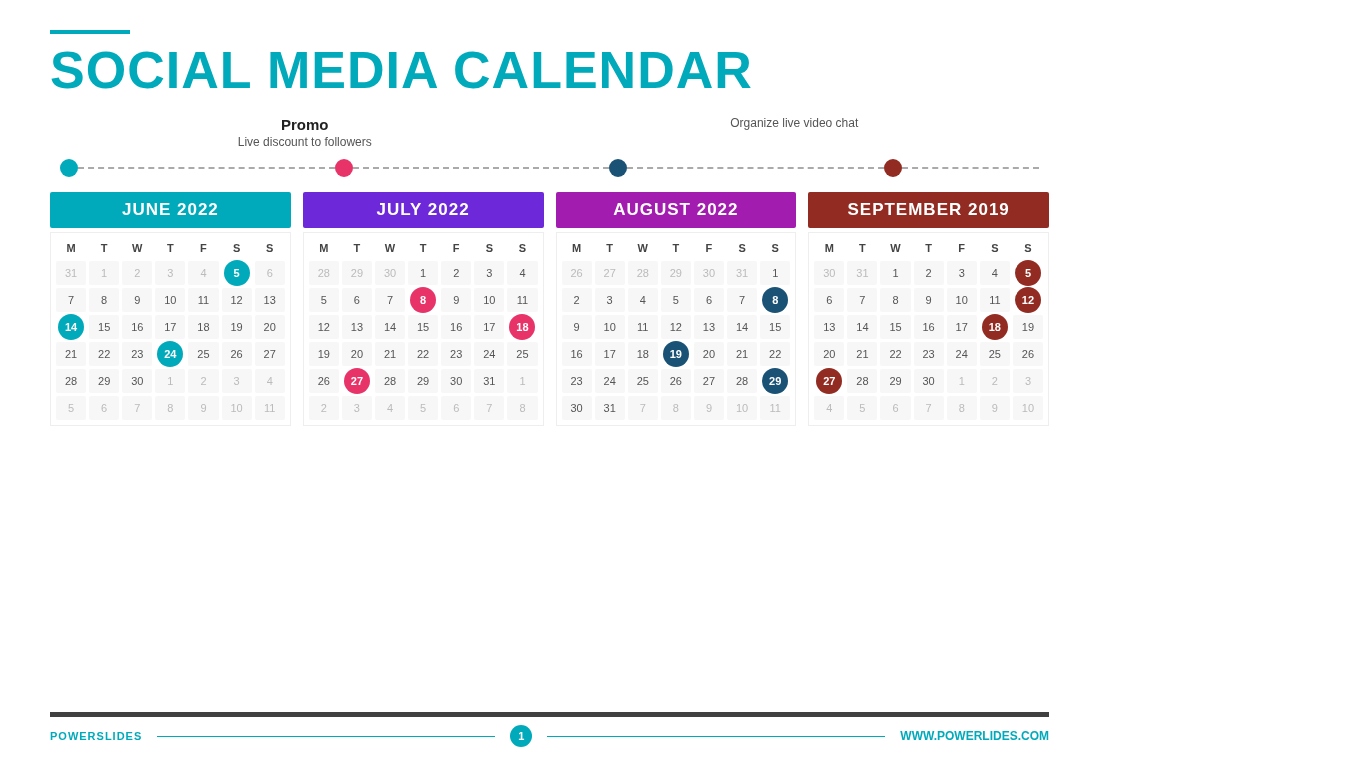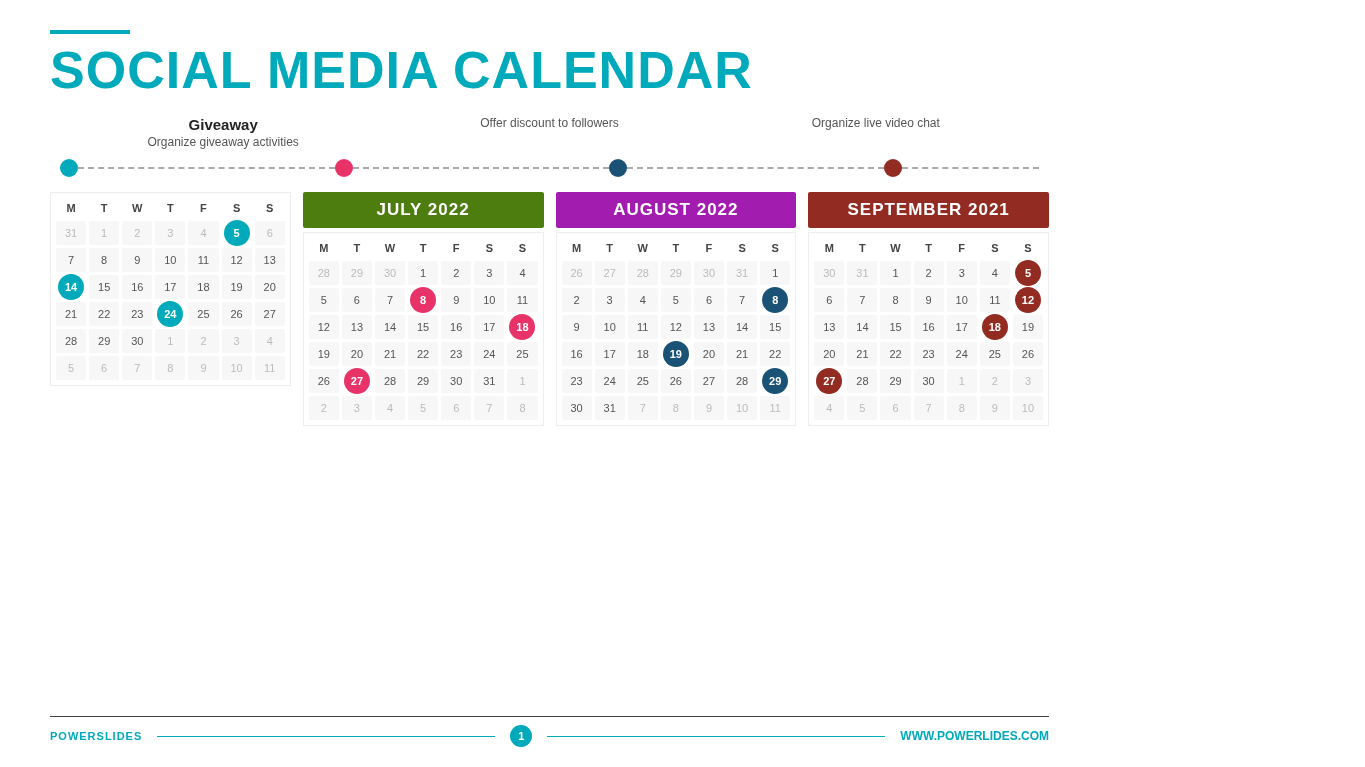--- a/index.html
+++ b/index.html
@@ -111,21 +111,21 @@
       padding: 8px 10px;
       text-align: center;
       font-size: 17px;
       font-weight: 700;
       color: white;
       letter-spacing: 1px;
       border-radius: 2px;
       margin-bottom: 4px;
     }
     .cal-june .calendar-header { background: #00aabb; }
-    .cal-july .calendar-header { background: #4d7c0f; }
+    .cal-july .calendar-header { background: #6d28d9; }
     .cal-august .calendar-header { background: #a21caf; }
     .cal-september .calendar-header { background: #922b21; }
 
     .calendar-grid {
       display: grid;
       grid-template-columns: repeat(7, 1fr);
       gap: 1px;
     }
 
     .day-header {
@@ -198,21 +198,21 @@
       background: white;
     }
 
     
     .footer {
       display: flex;
       align-items: center;
       justify-content: space-between;
       margin-top: 15px;
       padding-top: 8px;
-      border-top: 1px solid #404040;
+      border-top: 5px solid #404040;
     }
     .footer-left {
       font-size: 11px;
       font-weight: 700;
       color: #333;
       letter-spacing: 1px;
     }
     .footer-left span { color: #00aabb; }
     .footer-line {
       flex: 1;
@@ -257,25 +257,22 @@
 
   <div class="header">
     <div class="header-line"></div>
     <div class="header-title">
       <span>SOCIAL MEDIA </span><span style="color:#00aabb;">CALENDAR</span>
     </div>
   </div>
 
   <div class="category-row">
     <div class="category-item">
-      <div class="category-name">Giveaway</div>
-      <div class="category-desc">Organize giveaway activities</div>
-    </div>
-    <div class="category-item">
-      <div class="category-desc">Offer discount to followers</div>
+      <div class="category-name">Promo</div>
+      <div class="category-desc">Live discount to followers</div>
     </div>
     <div class="category-item">
       <div class="category-desc">Organize live video chat</div>
     </div>
   </div>
 
   <div class="timeline">
     <div class="timeline-segment">
       <div class="timeline-dot blue"></div>
       <div class="timeline-line"></div>
@@ -288,20 +285,21 @@
       <div class="timeline-dot dark-blue"></div>
       <div class="timeline-line"></div>
     </div>
     <div class="timeline-dot dark-red"></div>
     <div class="timeline-line" style="flex:0.5;"></div>
   </div>
 
   <div class="calendars-row">
 
     <div class="calendar cal-june">
+      <div class="calendar-header">JUNE 2022</div>
       <div class="calendar-grid-wrapper">
         <div class="calendar-grid">
           <div class="day-header">M</div>
           <div class="day-header">T</div>
           <div class="day-header">W</div>
           <div class="day-header">T</div>
           <div class="day-header">F</div>
           <div class="day-header">S</div>
           <div class="day-header">S</div>
 
@@ -494,21 +492,21 @@
           <div class="day-cell faded">7</div>
           <div class="day-cell faded">8</div>
           <div class="day-cell faded">9</div>
           <div class="day-cell faded">10</div>
           <div class="day-cell faded">11</div>
         </div>
       </div>
     </div>
 
     <div class="calendar cal-september">
-      <div class="calendar-header">SEPTEMBER 2021</div>
+      <div class="calendar-header">SEPTEMBER 2019</div>
       <div class="calendar-grid-wrapper">
         <div class="calendar-grid">
           <div class="day-header">M</div>
           <div class="day-header">T</div>
           <div class="day-header">W</div>
           <div class="day-header">T</div>
           <div class="day-header">F</div>
           <div class="day-header">S</div>
           <div class="day-header">S</div>
 

